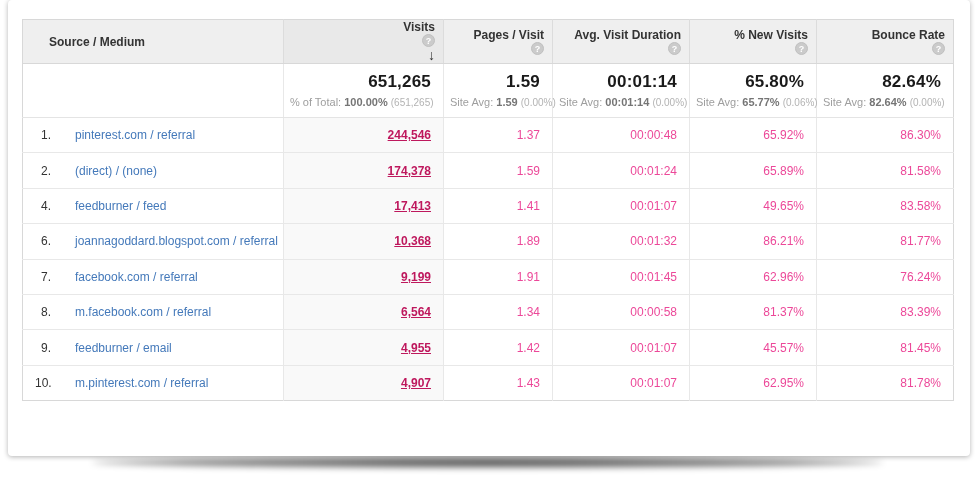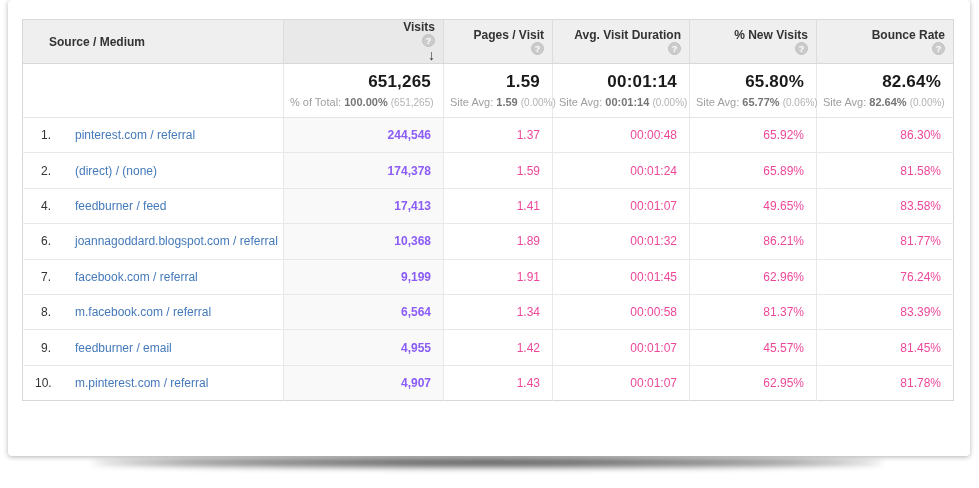--- a/index.html
+++ b/index.html
@@ -46,21 +46,21 @@
   .subline { margin-top: 4px; font-size: 11px; color: #9e9e9e; }
   .subline .sv { font-weight: bold; color: #757575; }
   .subline .sp { font-size: 10px; color: #b3b3b3; }
 
   
   tbody tr.row td { height: 35.4px; border-top: 1px solid #e8e8e8;
     border-left: 1px solid #e8e8e8; vertical-align: middle; white-space: nowrap; }
   tbody tr.row td:first-child { border-left: none; }
   td.src { padding-left: 12px; text-align: left; }
   td.num { text-align: right; padding-right: 12px; color: #ec4899; }
-  td.visits-cell { background: #f9f9f9; font-weight: bold; color: #8b5cf6; }
+  td.visits-cell { background: #f9f9f9; font-weight: bold; color: #be185d; text-decoration: underline; }
   .rank { display: inline-block; width: 16px; text-align: right; color: #333; }
   a.src-link { margin-left: 24px; color: #4479ba; text-decoration: none; cursor: pointer; }
 </style>
 </head>
 <body>
 
 <div class="stage">
   <div class="floor-shadow"></div>
   <div class="card">
     <table class="ga">

